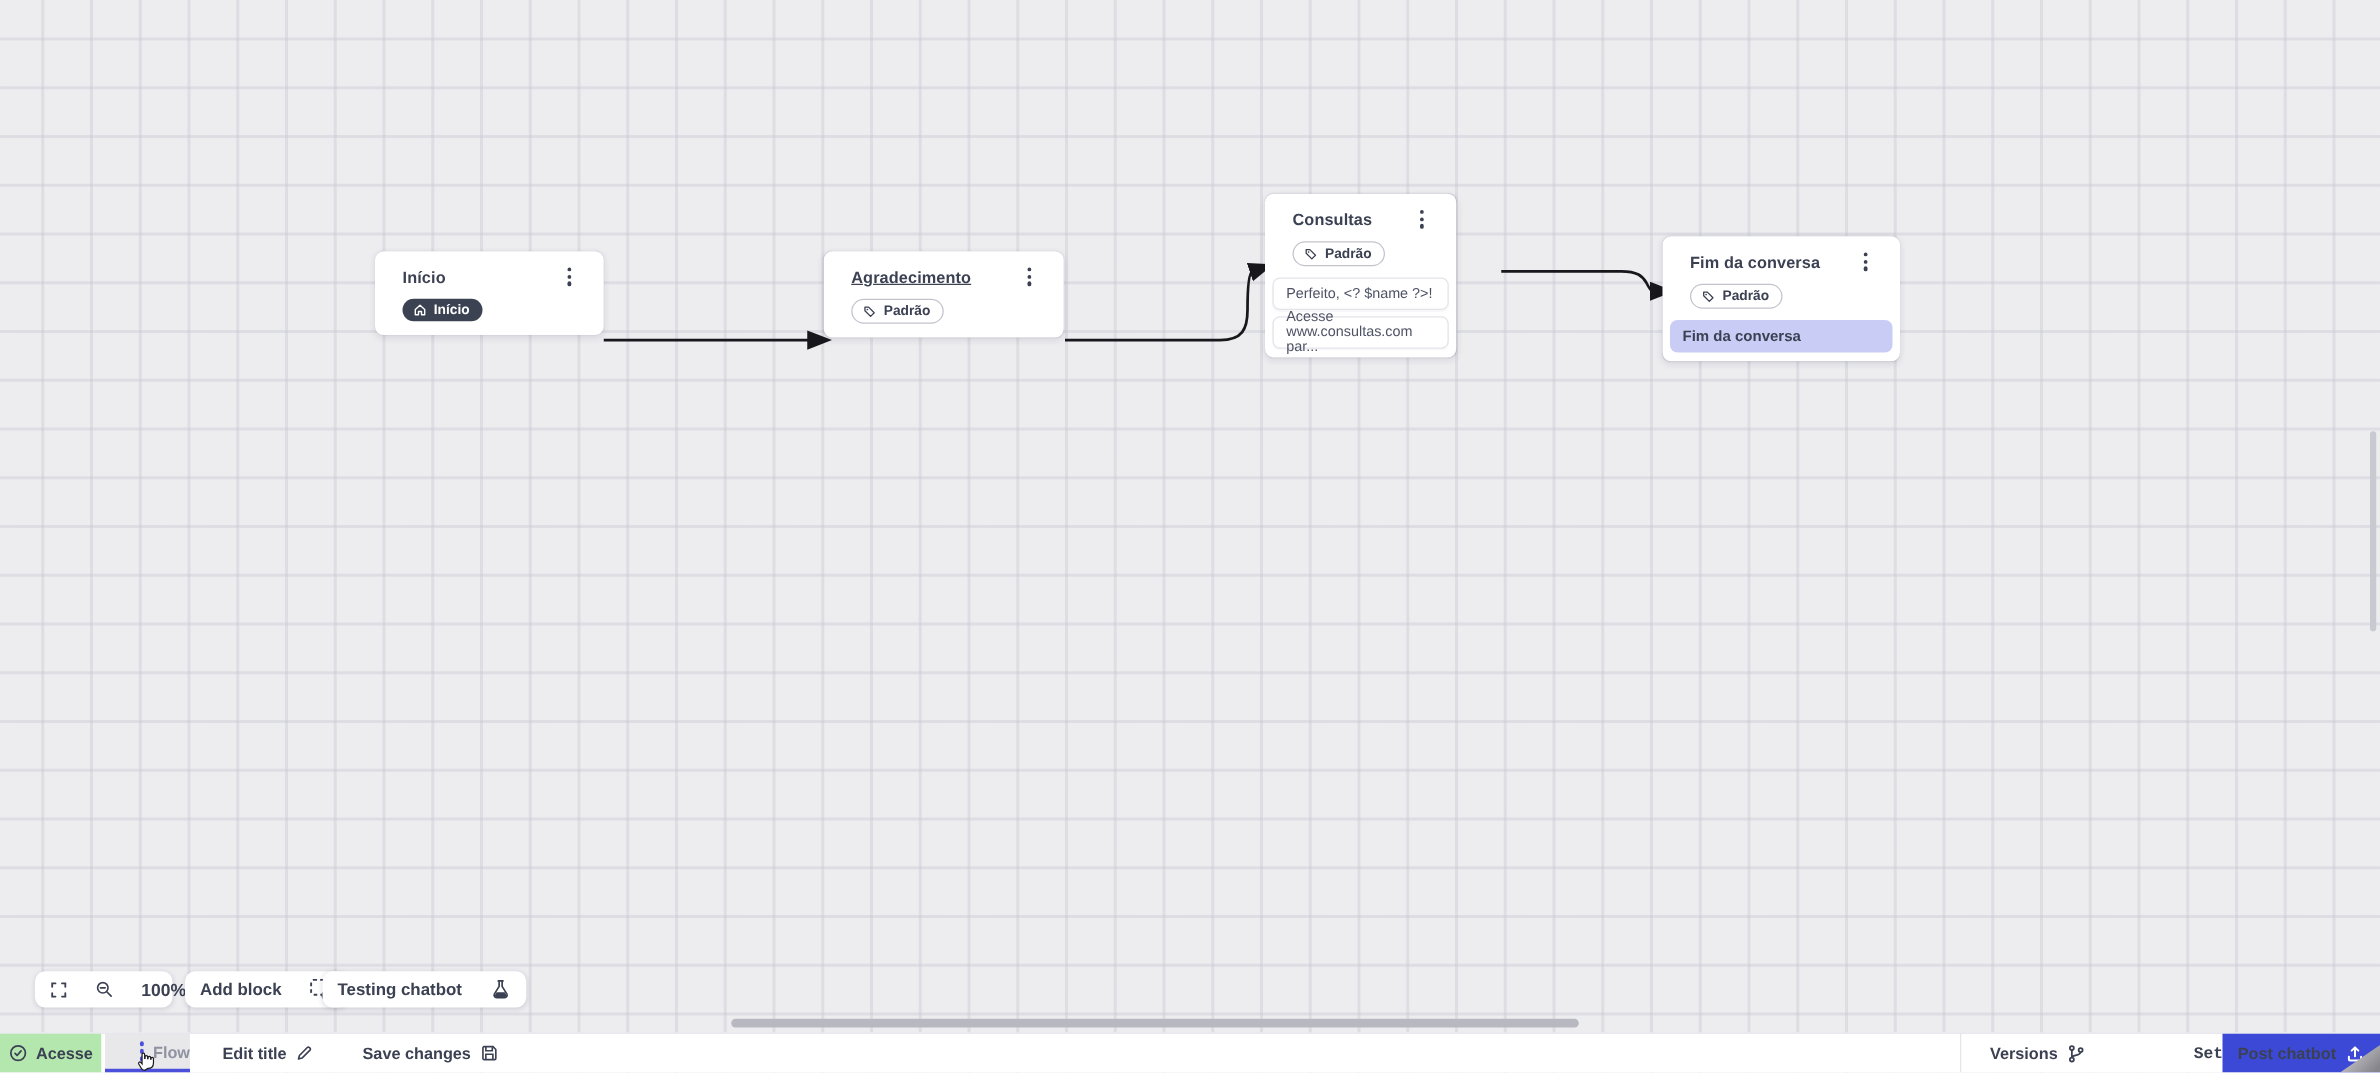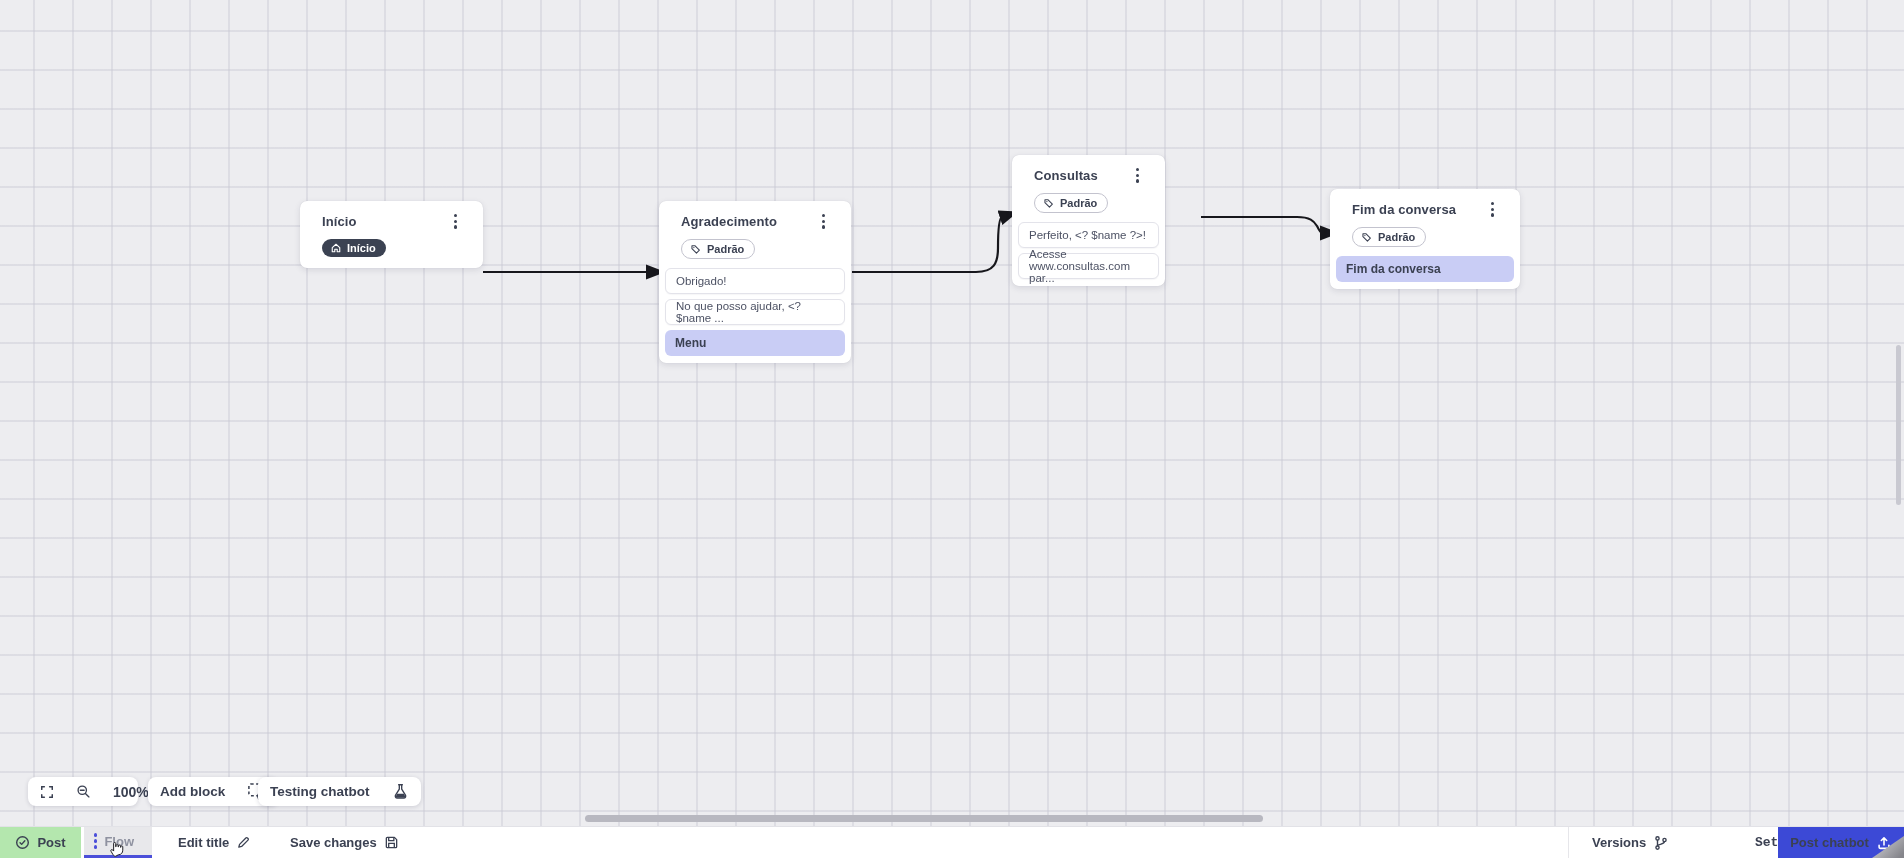--- a/index.html
+++ b/index.html
@@ -51,21 +51,21 @@
   .vscroll { position:absolute; left:1896px; top:345px; width:5px; height:160px;
     border-radius:3px; background:#c9c9d1; }
 
   
   .statusbar { position:absolute; left:0; top:826px; width:1904px; height:32px;
     background:#fff; border-top:1px solid #e2e2e7; }
   .statusbar .item { position:absolute; top:0; height:31px; display:flex; align-items:center;
     gap:7px; font-size:13px; font-weight:700; color:#3b4152; cursor:pointer; }
   .saved { left:0; width:81px; justify-content:center; background:#b4e7ae; cursor:default; }
   .flow-tab { left:84px; width:68px; background:#e8e8eb; border-bottom:3px solid #4b4fd9;
-    justify-content:flex-start; padding-left:10px; gap:14px; }
+    justify-content:flex-end; padding-left:10px; gap:14px; }
   .flow-tab .tab-label { color:#8f92a0; font-weight:700; }
   .kebab-v { display:flex; flex-direction:column; gap:2.5px; align-items:center; cursor:pointer; }
   .kebab-v i { width:3.4px; height:3.4px; border-radius:50%; background:#4b4fd9; display:block; }
   .edit-title { left:178px; }
   .save-changes { left:290px; }
   .bar-divider { position:absolute; left:1568px; top:0; width:1px; height:31px; background:#e6e6ea; }
   .versions { left:1592px; }
   .settings { left:1755px;font-family:Liberation Mono, monospace; }
   .post-btn { left:1778px; width:126px; background:#3c49d6; color:#fff; justify-content:center; gap:8px; }
   .corner-grip { position:absolute; right:0; bottom:0; width:32px; height:22px;
@@ -100,41 +100,36 @@
         </span>
     </div>
     <span class="badge dark">
       <svg width="12" height="12" viewBox="0 0 16 16">
         <path d="M3 7.5 8 3l5 4.5V13h-3.4V9.6H6.4V13H3z" fill="none" stroke="#fff" stroke-width="1.5" stroke-linejoin="round"></path>
       </svg>
       <span>Início</span>
     </span>
   </div>
 
-  <div class="node" style="left:659px; top:201px; width:192px;">
+  <div class="node" style="left:659px; top:201px; width:192px;text-decoration:underline;">
     <div class="node-header">
       <span class="node-title">Agradecimento</span>
       <span class="kebab">
           <i></i>
           <i></i>
           <i></i>
         </span>
     </div>
     <span class="badge outline">
       <svg width="12" height="12" viewBox="0 0 16 16">
         <path d="M2.6 3.6v3.9l6 6 3.9-3.9-6-6H2.6z" fill="none" stroke="#3b4152" stroke-width="1.4" stroke-linejoin="round"></path>
         <circle cx="5.2" cy="6.1" r=".9" fill="#3b4152"></circle>
       </svg>
       <span>Padrão</span>
     </span>
-    <div class="rows">
-      <div class="row msg">Obrigado!</div>
-      <div class="row msg">No que posso ajudar, &lt;? $name ...</div>
-      <div class="row action">Menu</div>
-    </div>
   </div>
 
   <div class="node" style="left:1012px; top:155px; width:153px;">
     <div class="node-header">
       <span class="node-title">Consultas</span>
       <span class="kebab">
           <i></i>
           <i></i>
           <i></i>
         </span>
@@ -215,21 +210,21 @@
 
   <div class="hscroll"></div>
   <div class="vscroll"></div>
 
   <div class="statusbar">
     <div class="item saved">
       <svg width="15" height="15" viewBox="0 0 16 16" fill="none" stroke="#3b4152" stroke-width="1.5">
           <circle cx="8" cy="8" r="6.2"></circle>
           <path d="M5.4 8.3 7.1 10l3.4-3.9" stroke-linecap="round" stroke-linejoin="round"></path>
         </svg>
-      <span>Post</span>
+      <span>Acesse</span>
     </div>
 
     <div class="item flow-tab">
       <span class="kebab-v">
           <i></i>
           <i></i>
           <i></i>
         </span>
       <span class="tab-label">Flow</span>
     </div>

